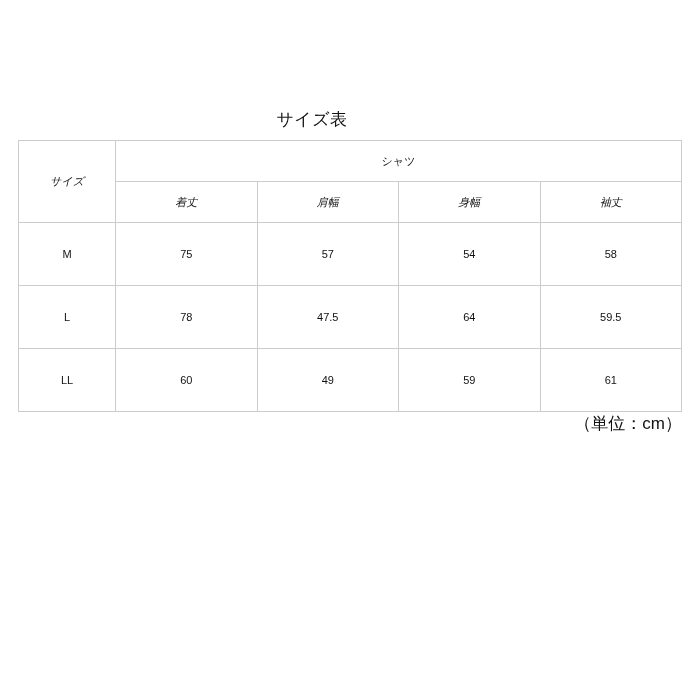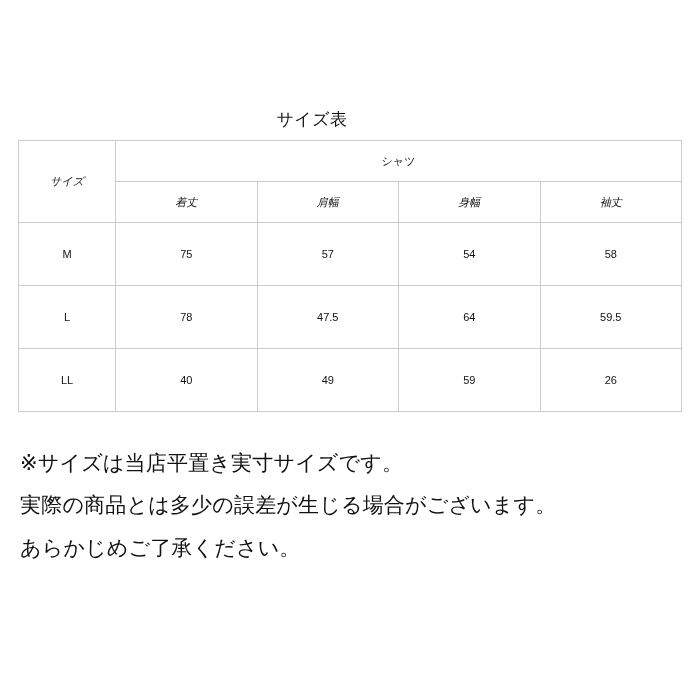--- a/index.html
+++ b/index.html
@@ -108,28 +108,24 @@
       <tr class="data-row">
         <td class="col-size">L</td>
         <td>78</td>
         <td>47.5</td>
         <td>64</td>
         <td>59.5</td>
       </tr>
 
       <tr class="data-row">
         <td class="col-size">LL</td>
-        <td>40</td>
+        <td>60</td>
         <td>49</td>
         <td>59</td>
-        <td>26</td>
+        <td>61</td>
       </tr>
     </tbody>
   </table>
 
+  <div class="unit">（単位：cm）</div>
 
-  <div class="notes">
-    <p>※サイズは当店平置き実寸サイズです。</p>
-    <p>実際の商品とは多少の誤差が生じる場合がございます。</p>
-    <p>あらかじめご了承ください。</p>
-  </div>
 
 </div>
 
 </body></html>

